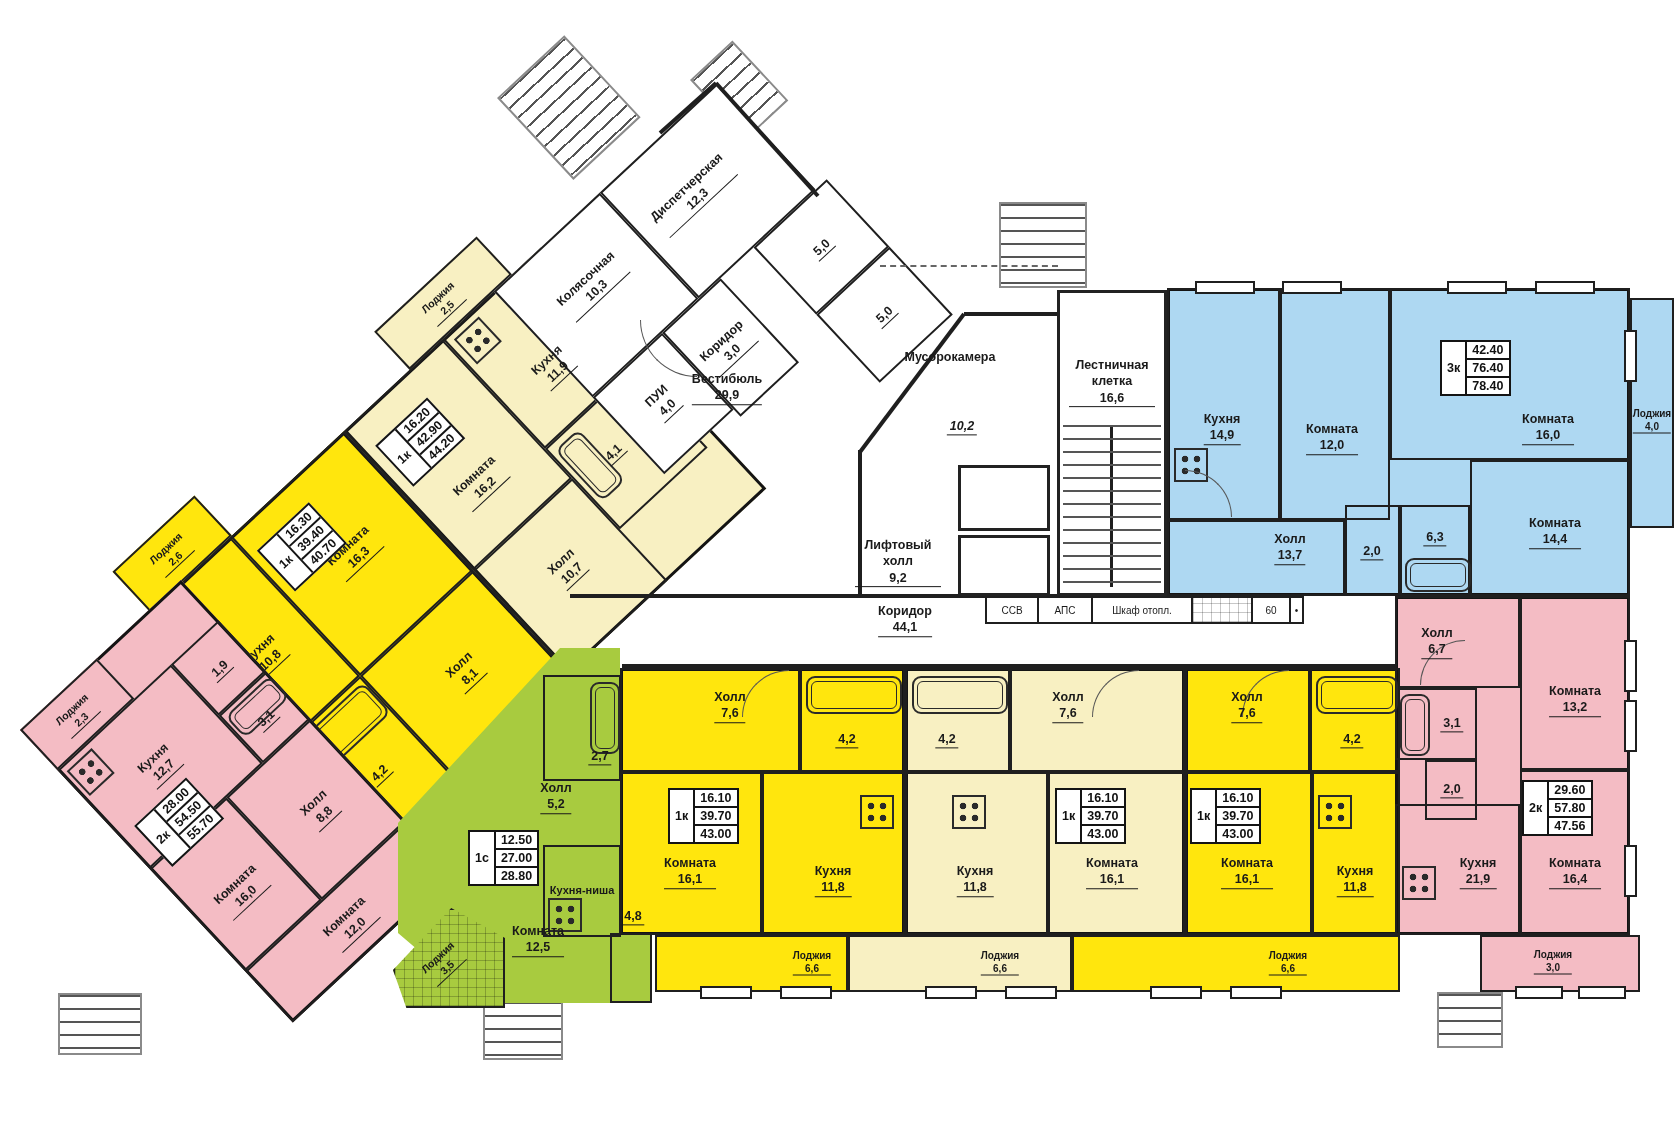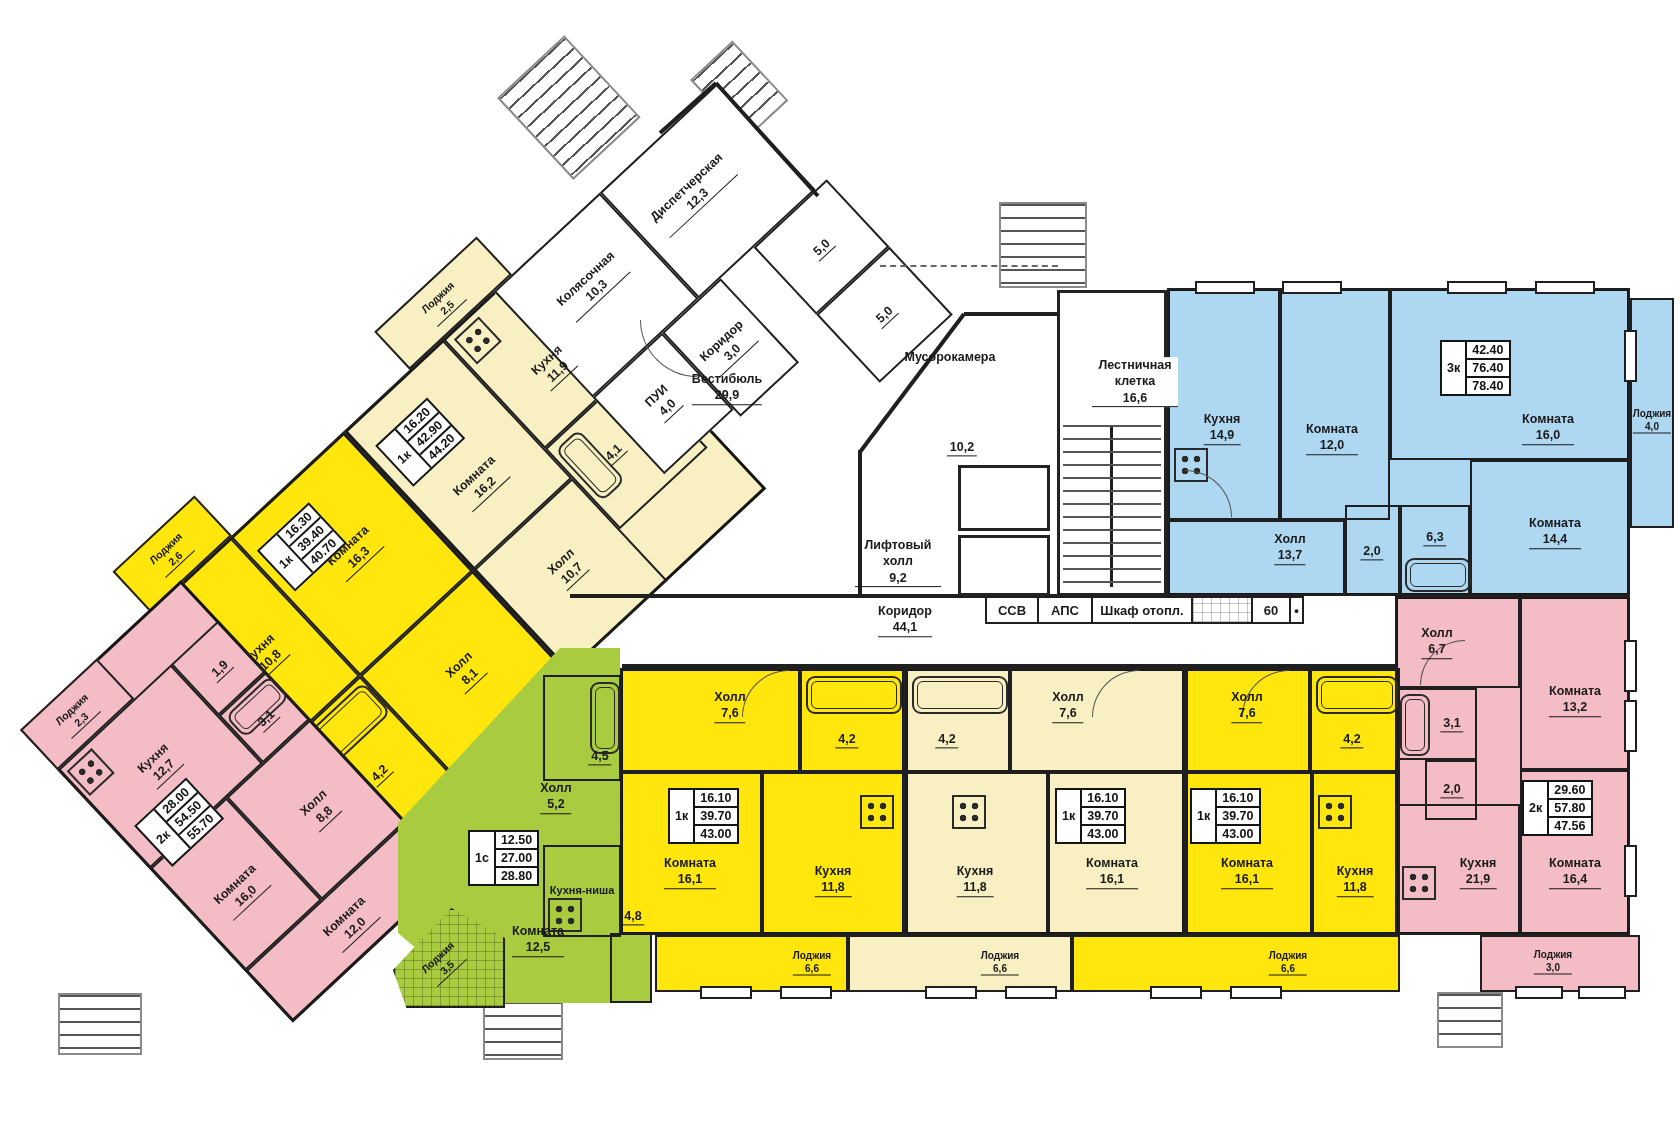--- a/index.html
+++ b/index.html
@@ -31,21 +31,21 @@
     radial-gradient(circle at 9px 21px,#2a2a2a 3px,transparent 3.6px),
     radial-gradient(circle at 21px 21px,#2a2a2a 3px,transparent 3.6px);}
   .tub{position:absolute;border:2px solid #2a2a2a;border-radius:9px;z-index:4;}
   .tub:after{content:"";position:absolute;inset:3px;border:1.5px solid #2a2a2a;border-radius:6px;}
   .arc{position:absolute;border:1.6px solid #555;border-top:none;border-right:none;border-radius:0 0 0 100%;z-index:5;}
   .r90{transform:rotate(90deg);} .r180{transform:rotate(180deg);}
   .rungs{background-image:repeating-linear-gradient(180deg,#555 0 2px,transparent 2px 13px);}
   .gray{position:absolute;border:2px solid #8a8a8a;box-sizing:border-box;z-index:1;}
   .shaft{position:absolute;border:3px solid #222;box-sizing:border-box;background:#fff;z-index:4;}
   .techstrip{position:absolute;display:flex;z-index:6;background:#fff;border:2px solid #1f1f1f;height:24px;}
-  .techstrip .tc{border-right:2px solid #1f1f1f;font-size:13px;font-weight:700;display:flex;align-items:center;justify-content:center;padding:0 3px;white-space:nowrap;}
+  .techstrip .tc{border-right:2px solid #1f1f1f;font-size:10px;font-weight:400;display:flex;align-items:center;justify-content:center;padding:0 3px;white-space:nowrap;}
   .techstrip .tc:last-child{border-right:none;}
   .dash{position:absolute;border-top:2px dashed #666;z-index:3;}
   svg.wallsvg{position:absolute;left:0;top:0;z-index:4;pointer-events:none;}
 </style>
 </head>
 <body>
 
 <div class="scene">
 
 
@@ -208,21 +208,21 @@
       </div>
   </div>
 
   <div style="position:absolute;left:395px;top:645px;width:260px;height:360px;z-index:2;background:#A8CB3F;clip-path:polygon(165px 3px,225px 3px,225px 290px,255px 290px,255px 358px,85px 358px,3px 288px,3px 178px);"></div>
   <div class="rm" style="left:543px;top:675px;width:78px;height:106px;"></div>
   <div class="rm" style="left:543px;top:845px;width:78px;height:92px;"></div>
   <div class="rm" style="left:610px;top:933px;width:42px;height:70px;"></div>
   <div class="tub" style="left:590px;top:682px;width:26px;height:68px;"></div>
   <div class="stove" style="left:548px;top:898px;"></div>
   <div class="lab" style="left:600px;top:757px;">
-      <span class="ar">4,5</span>
+      <span class="ar">2,7</span>
     </div>
   <div class="lab" style="left:556px;top:797px;">
       <span class="nm">Холл</span>
       <span class="ar">5,2</span>
     </div>
   <div class="lab" style="left:582px;top:890px;font-size:11px;">
       <span class="nm">Кухня-ниша</span>
     </div>
   <div class="lab" style="left:538px;top:940px;">
       <span class="nm">Комната</span>
@@ -383,28 +383,28 @@
   <div class="rungs" style="position:absolute;left:1063px;top:425px;width:98px;height:162px;z-index:5;"></div>
   <div class="wall" style="left:1110px;top:425px;width:3px;height:162px;"></div>
 
   <div class="lab" style="left:727px;top:388px;">
       <span class="nm">Вестибюль</span>
       <span class="ar">29,9</span>
     </div>
   <div class="lab" style="left:950px;top:357px;">
       <span class="nm">Мусорокамера</span>
     </div>
-  <div class="lab" style="left:962px;top:448px;">
+  <div class="lab" style="left:962px;top:427px;font-style:italic;">
       <span class="ar">10,2</span>
     </div>
   <div class="lab wrap" style="left:898px;top:562px;">
       <span class="nm">Лифтовый холл</span>
       <span class="ar">9,2</span>
     </div>
-  <div class="lab wrap" style="left:1112px;top:382px;background:#fff;margin-left:23px;">
+  <div class="lab wrap" style="left:1112px;top:382px;background:#fff;">
       <span class="nm">Лестничная клетка</span>
       <span class="ar">16,6</span>
     </div>
   <div class="lab" style="left:905px;top:620px;">
       <span class="nm">Коридор</span>
       <span class="ar">44,1</span>
     </div>
 
   <div class="lab" style="left:730px;top:706px;">
       <span class="nm">Холл</span>

